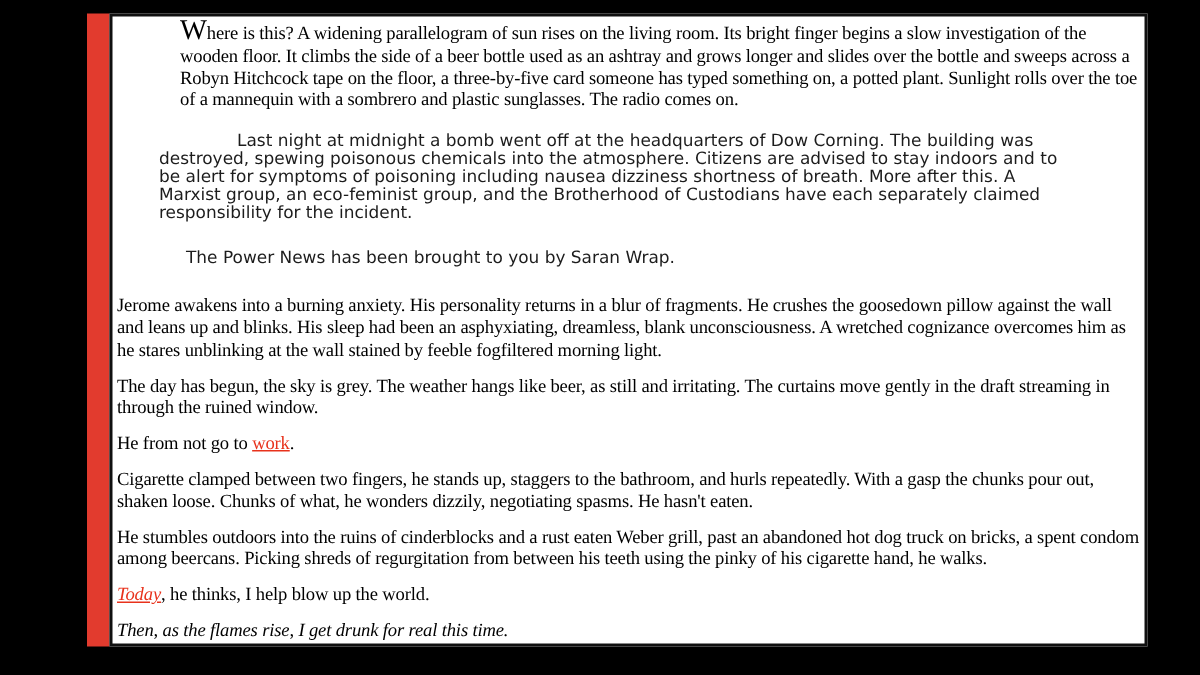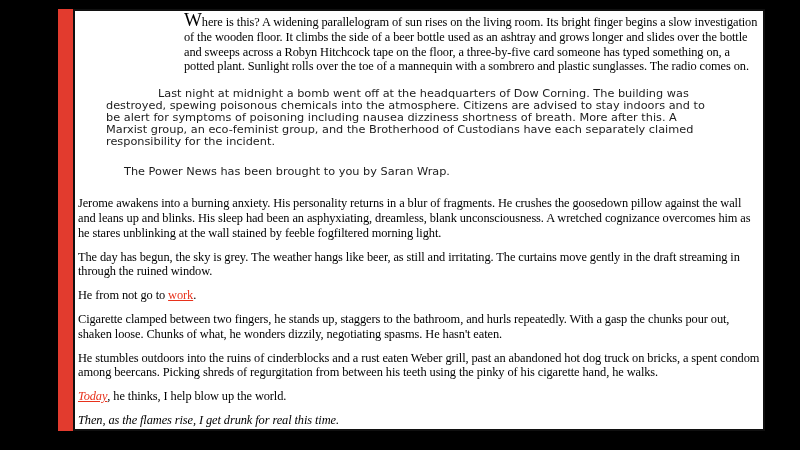--- a/index.html
+++ b/index.html
@@ -49,21 +49,21 @@
     left: 4px; top: 28px;
     width: 44px;
     text-align: center;
     font-family: "Liberation Sans", sans-serif;
     font-weight: bold;
     font-size: 30px;
     line-height: 30px;
     color: #ffffff;
   }
   p { margin: 9px 0; }
-  p.open { margin: 0 0 9px 106px; }
+  p.open { margin: 0 0 9px 42px; }
   .initial { font-size: 19px; line-height: 0; }
   blockquote {
     margin: 14px 45px 13px 28px;
   }
   blockquote p {
     font-family: "DejaVu Sans", sans-serif;
     font-size: 11.3px;
     line-height: 12px;
     letter-spacing: 0;
     color: #1c1c1c;

